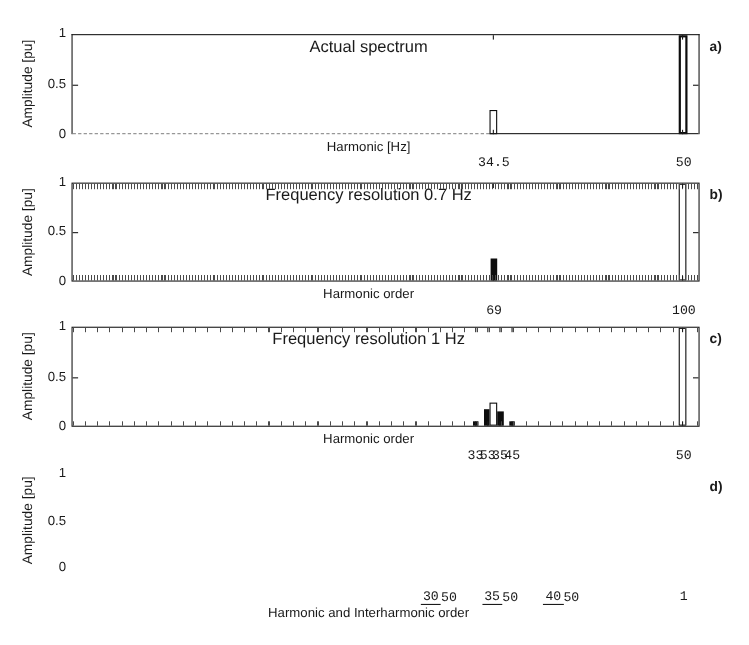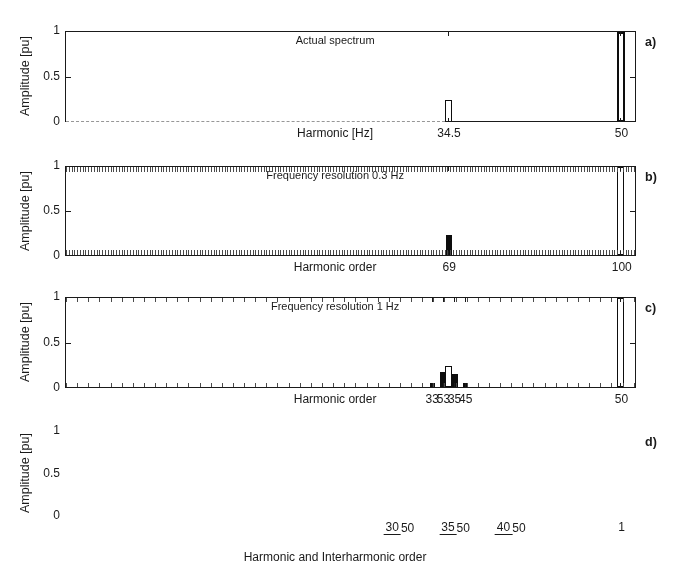--- a/index.html
+++ b/index.html
@@ -1,40 +1,40 @@
 <!DOCTYPE html>
 <html><head>
 <meta charset="utf-8">
 <style>
   html,body{margin:0;padding:0;background:#ffffff;}
   body{font-family:"Liberation Sans", sans-serif; color:#1a1a1a; -webkit-font-smoothing:antialiased;}
   .fig{position:relative; width:681px; height:586px; background:#ffffff; overflow:hidden;}
   .panel{position:absolute; inset:0; pointer-events:none;}
   .box{position:absolute; left:65px; width:571px; border:1px solid #1a1a1a; box-sizing:border-box; background:#fff;}
   .box.no-bottom{border-bottom:none;}
-  .title{position:absolute; top:2px; left:47.3%; transform:translateX(-50%); font-size:11px; white-space:nowrap;}
+  .title{position:absolute; top:2px; left:47.3%; transform:translateX(-50%); font-size:15px; white-space:nowrap;}
   .tag{position:absolute; left:645px; font-size:12.5px; font-weight:bold; white-space:nowrap;}
   .ylabel{position:absolute; left:16px; width:18px; writing-mode:vertical-rl; transform:rotate(180deg);
           display:flex; align-items:center; justify-content:center; font-size:12.5px; white-space:nowrap;}
   .ytick{position:absolute; left:20px; width:40px; text-align:right; font-size:12px; line-height:15px;}
   .mt{position:absolute; left:0; right:0;}
   .mt.top{top:0;} .mt.bot{bottom:0;}
   .majtick{position:absolute; width:1px; height:4px; background:#1a1a1a;}
   .htick{position:absolute; top:50%; width:5px; height:1px; background:#1a1a1a;}
   .htick.l{left:0;} .htick.r{right:0;}
   .dashline{position:absolute; bottom:0; height:0; border-top:1px dashed #979797;}
   .solidline{position:absolute; bottom:0; height:1px; background:#1a1a1a;}
   .bar{position:absolute; bottom:0; box-sizing:border-box;}
   .bar.filled{background:#0d0d0d;}
   .bar.outline{background:#ffffff; border:2px solid #0d0d0d;}
   .bar.outline.thin{border-width:1.5px;}
   .xrow{position:absolute; left:65px; width:571px; height:36px; font-size:12px;}
   .xaxis-name{position:absolute; top:0; left:47.3%; transform:translateX(-50%); white-space:nowrap;}
   .xaxis-name.row2{top:30px;text-align:right;}
-  .xt{position:absolute; top:0; transform:translateX(-50%); white-space:nowrap; line-height:14px; text-align:left;}
+  .xt{position:absolute; top:15px; transform:translateX(-50%); white-space:nowrap; line-height:14px; text-align:left;font-family:Liberation Mono, monospace;}
   .frac{display:inline-flex; flex-direction:row; align-items:center; line-height:13px;}
   .frac .num{border-bottom:1px solid #1a1a1a; padding:0 2px;}
   .frac .den{padding-top:1px;}
 </style>
 </head>
 <body>
 
 <div class="fig">
 
   <section class="panel">
@@ -64,21 +64,21 @@
         <span class="xt" style="left: 97.4659%;">50</span>
       </div>
   </section>
 
   <section class="panel">
     <div class="ylabel" style="top: 158px; height: 106px;">Amplitude [pu]</div>
     <span class="ytick yt1" style="top: 158px;">1</span>
     <span class="ytick yt05" style="top: 203px;">0.5</span>
     <span class="ytick yt0" style="top: 248px;">0</span>
     <div class="box" style="top: 166px; height: 90px;">
-      <div class="title">Frequency resolution 0.3 Hz</div>
+      <div class="title">Frequency resolution 0.7 Hz</div>
       <div class="htick l"></div>
       <div class="htick r"></div>
       <div class="layer" style="position: absolute; inset: 0px;">
           <div class="bar filled" style="left: calc(67.2777% - 3px); width: 6px; height: 23%;"></div>
           <div class="bar outline thin" style="left: calc(97.5039% - 3.5px); width: 7px; height: 100%;"></div>
         </div>
     <div class="mt top" style="height: 5px; background-image: repeating-linear-gradient(90deg, rgb(74, 74, 74) 0px, rgb(74, 74, 74) 1px, transparent 1px, transparent 2.78374px);"></div>
         <div class="mt bot" style="height: 5px; background-image: repeating-linear-gradient(90deg, rgb(74, 74, 74) 0px, rgb(74, 74, 74) 1px, transparent 1px, transparent 2.78374px);"></div>
         <div class="majtick" style="left: calc(67.2777% - 0.5px); top: 0px;"></div>
         <div class="majtick" style="left: calc(67.2777% - 0.5px); bottom: 0px;"></div>

